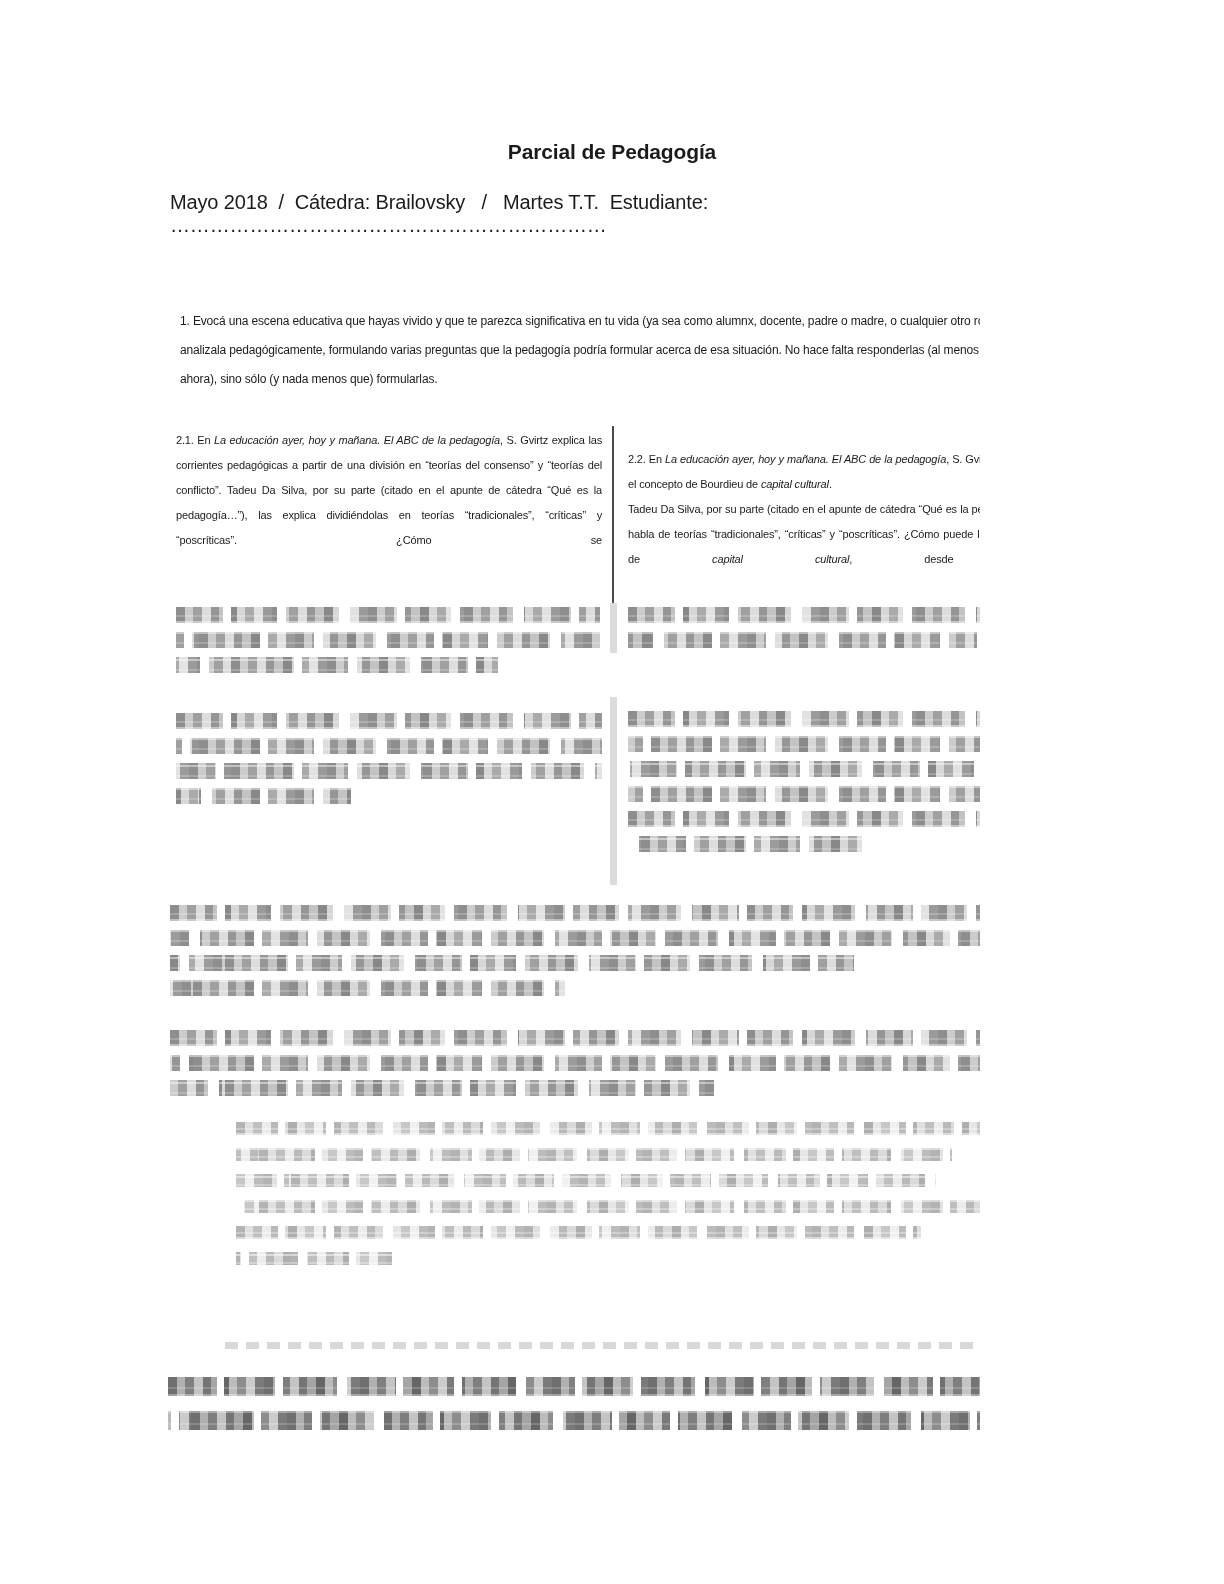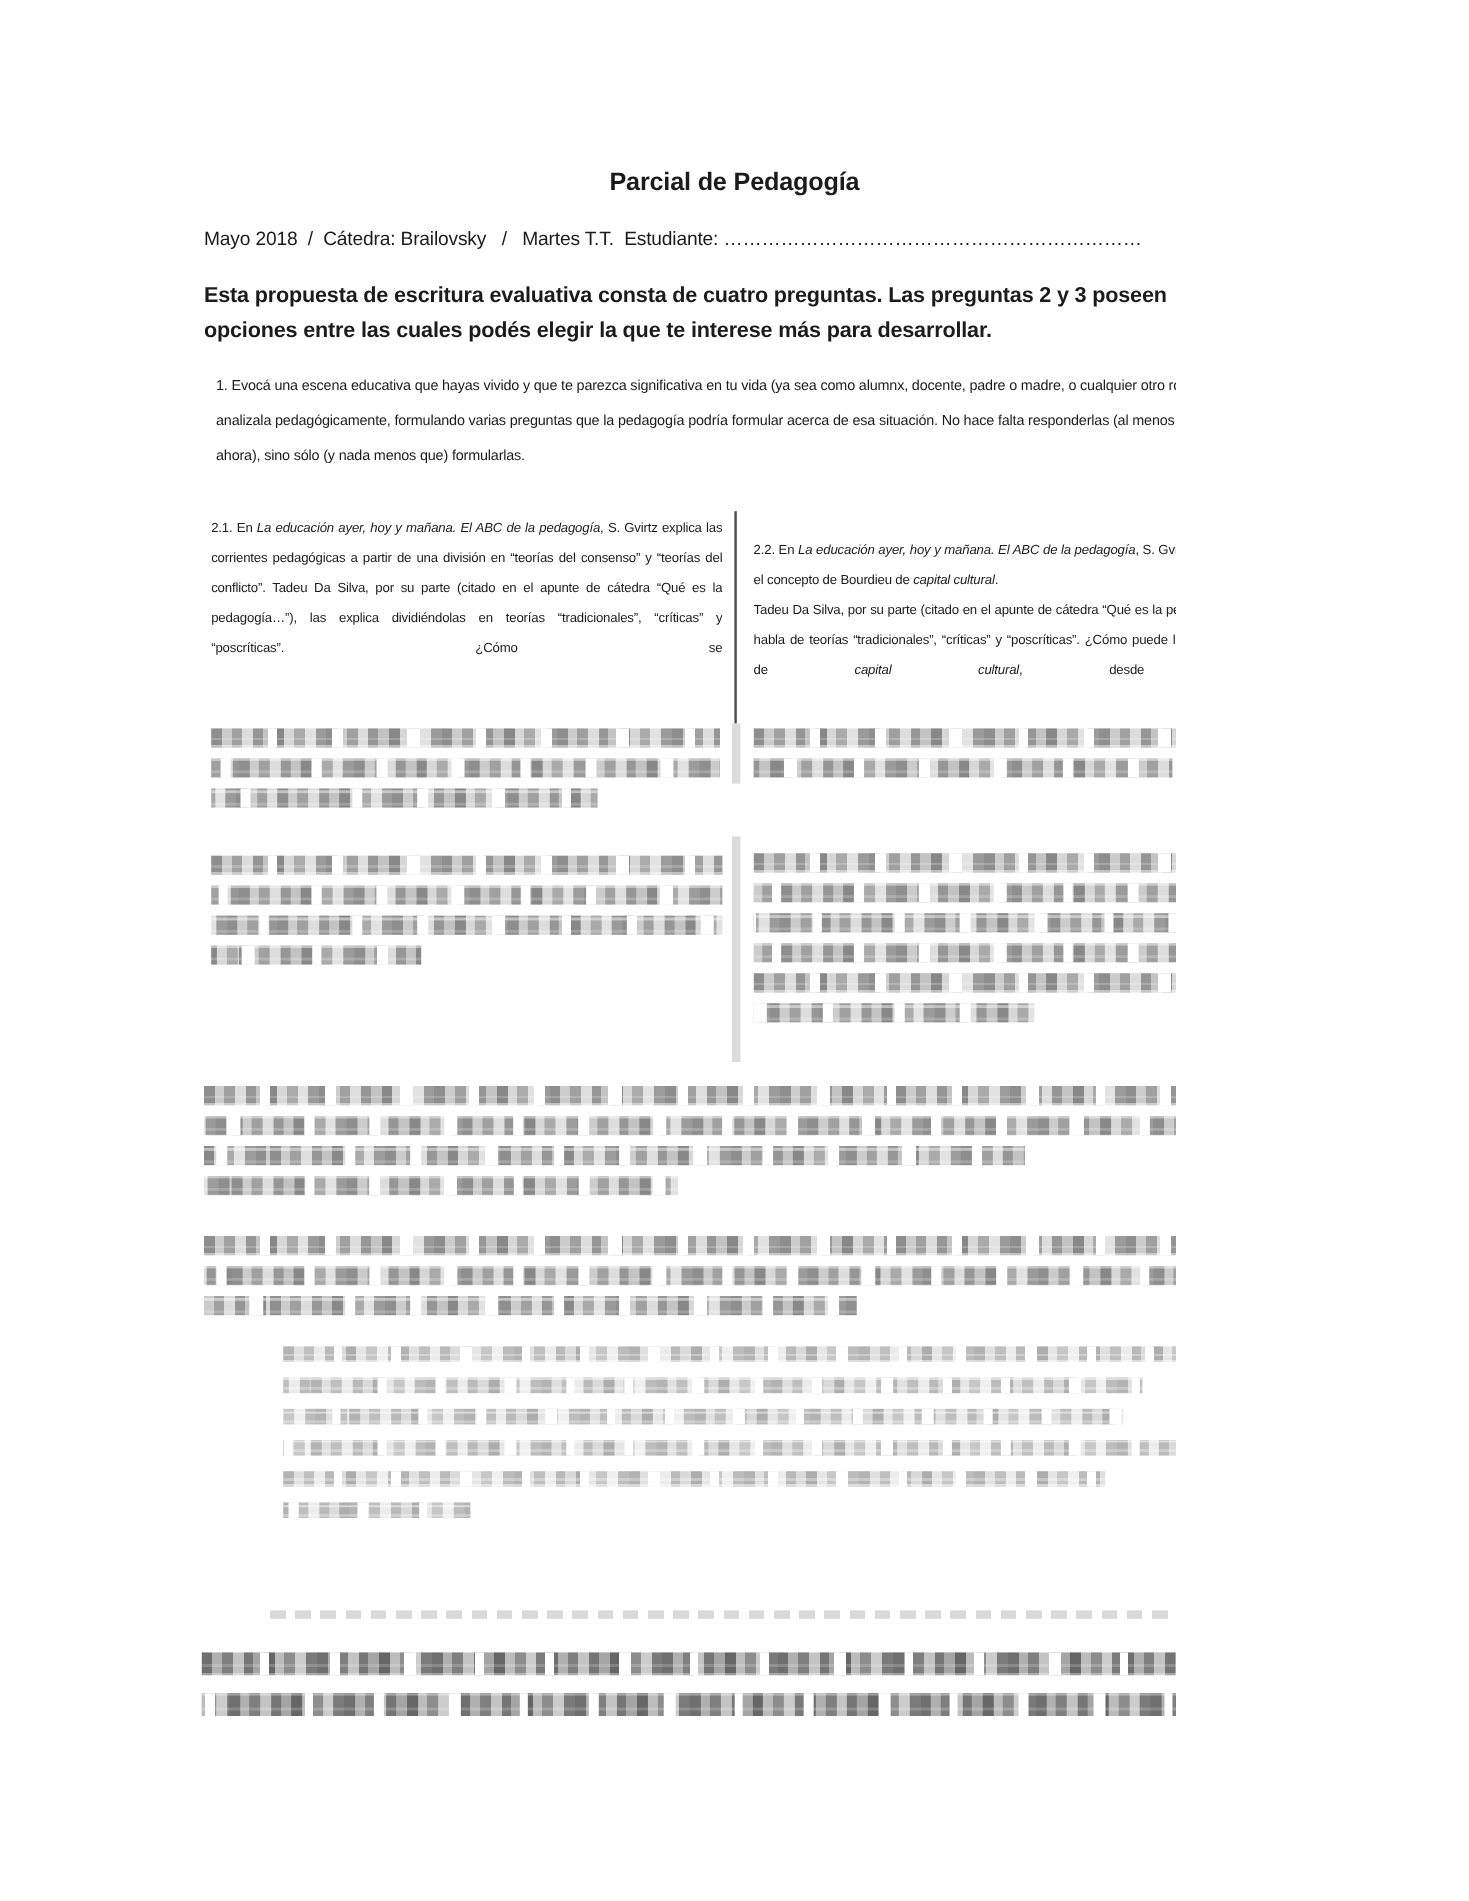--- a/index.html
+++ b/index.html
@@ -12,21 +12,21 @@
     letter-spacing:-0.15px;
     overflow:hidden;
   }
   .abs{position:absolute;}
   .title{
     top:140px;left:0;width:1224px;
     text-align:center;font-size:21px;font-weight:bold;margin:0;
   }
   .meta{
     top:191px;left:170px;width:900px;
-    font-size:16px;white-space:pre-wrap;
+    font-size:20px;white-space:pre-wrap;
   }
   .intro{
     top:232px;left:170px;width:862px;
     font-size:18px;font-weight:bold;line-height:29px;margin:0;
   }
   .q1{
     top:307px;left:180px;width:860px;
     font-size:12px;line-height:29px;margin:0;
   }
   .col{
@@ -88,21 +88,20 @@
 </style>
 </head>
 <body>
 
 <div class="page">
 
   <h1 class="abs title">Parcial de Pedagogía</h1>
 
   <div class="abs meta"><span>Mayo 2018  /  Cátedra: Brailovsky   /   Martes T.T.  Estudiante: </span><span>…………………………………………………………</span></div>
 
-  <p class="abs intro">Esta propuesta de escritura evaluativa consta de cuatro preguntas. Las preguntas 2 y 3 poseen opciones entre las cuales podés elegir la que te interese más para desarrollar.</p>
 
   <p class="abs q1">1. Evocá una escena educativa que hayas vivido y que te parezca significativa en tu vida (ya sea como alumnx, docente, padre o madre, o cualquier otro rol) y analizala pedagógicamente, formulando varias preguntas que la pedagogía podría formular acerca de esa situación. No hace falta responderlas (al menos aquí y ahora), sino sólo (y nada menos que) formularlas.</p>
 
   <div class="abs col col-left">
     <p class="jlast"><span>2.1. En </span><i>La educación ayer, hoy y mañana. El ABC de la pedagogía</i><span>, S. Gvirtz explica las corrientes pedagógicas a partir de una división en “teorías del consenso” y “teorías del conflicto”. Tadeu Da Silva, por su parte (citado en el apunte de cátedra “Qué es la pedagogía…”), las explica dividiéndolas en teorías “tradicionales”, “críticas” y “poscríticas”. ¿Cómo se</span></p>
   </div>
 
   <div class="abs col col-right">
     <p><span>2.2. En </span><i>La educación ayer, hoy y mañana. El ABC de la pedagogía</i><span>, S. Gvirtz desarrolla el concepto de Bourdieu de </span><i>capital cultural</i><span>.</span></p>
     <p class="jlast"><span>Tadeu Da Silva, por su parte (citado en el apunte de cátedra “Qué es la pedagogía…”), habla de teorías “tradicionales”, “críticas” y “poscríticas”. ¿Cómo puede leerse la idea de </span><i>capital cultural</i><span>, desde esa</span></p>

